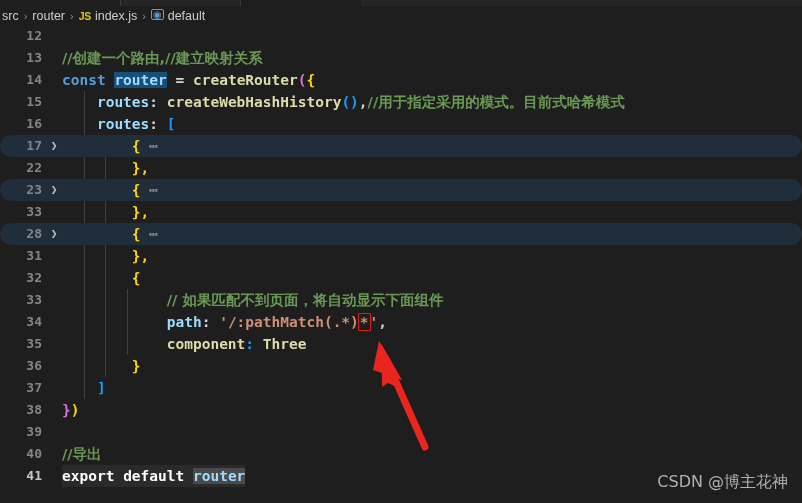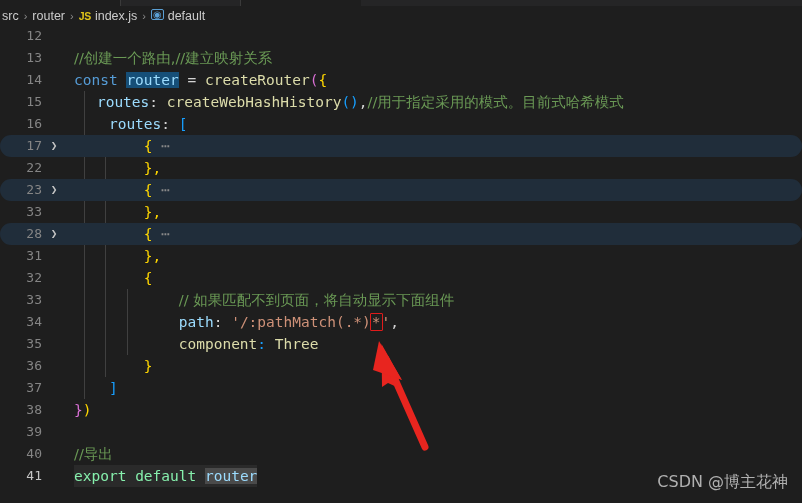--- a/index.html
+++ b/index.html
@@ -32,46 +32,46 @@
     font-family:"Liberation Sans","DejaVu Sans",sans-serif;
     margin-right:4px;letter-spacing:-0.3px;
   }
   .bc-symicon{
     display:inline-block;color:#5a9fd4;font-size:10px;margin-right:4px;
     border:1px solid #5a9fd4;border-radius:2px;line-height:9px;
     padding:0 1px;position:relative;top:-1px;
   }
 
   
-  .editor{position:absolute;left:0;top:25px;width:802px;height:478px;background:#1e1e1e;overflow:hidden;}
+  .editor{position:absolute;left:0;top:25px;width:802px;height:478px;background:#1e1e1e;overflow:hidden;font-weight:bold;}
   .row{position:relative;height:22px;width:802px;}
   .row.folded{background:#202d3a;border-radius:11px;}
   .row.active .num{color:#c6c6c6;}
 
   .num{
     position:absolute;left:0;top:0;width:42px;height:22px;
     text-align:right;line-height:22px;font-size:13px;color:#858585;
     letter-spacing:0px;
   }
   .chev{
     position:absolute;left:48px;top:0;width:12px;height:22px;
     line-height:22px;font-size:11px;color:#c5c5c5;text-align:center;
   }
   .code{
-    position:absolute;left:74px;top:0;height:22px;line-height:22px;
+    position:absolute;left:62px;top:0;height:22px;line-height:22px;
     font-size:14.5px;white-space:pre;color:#d4d4d4;
   }
 
   
   .guide{position:absolute;width:1px;background:#404040;}
 
   
   .cmt{color:#6a9955;}
   .kw{color:#569cd6;}
-  .kwp{color:#86efac;}
+  .kwp{color:#ffffff;}
   .fn{color:#dcdcaa;}
   .var{color:#9cdcfe;}
   .prop{color:#9cdcfe;}
   .str{color:#ce9178;}
   .pln{color:#d4d4d4;}
   .br-y{color:#ffd700;}
   .br-p{color:#da70d6;}
   .br-b{color:#179fff;}
   .ell{color:#8a8a8a;letter-spacing:1px;}
 

